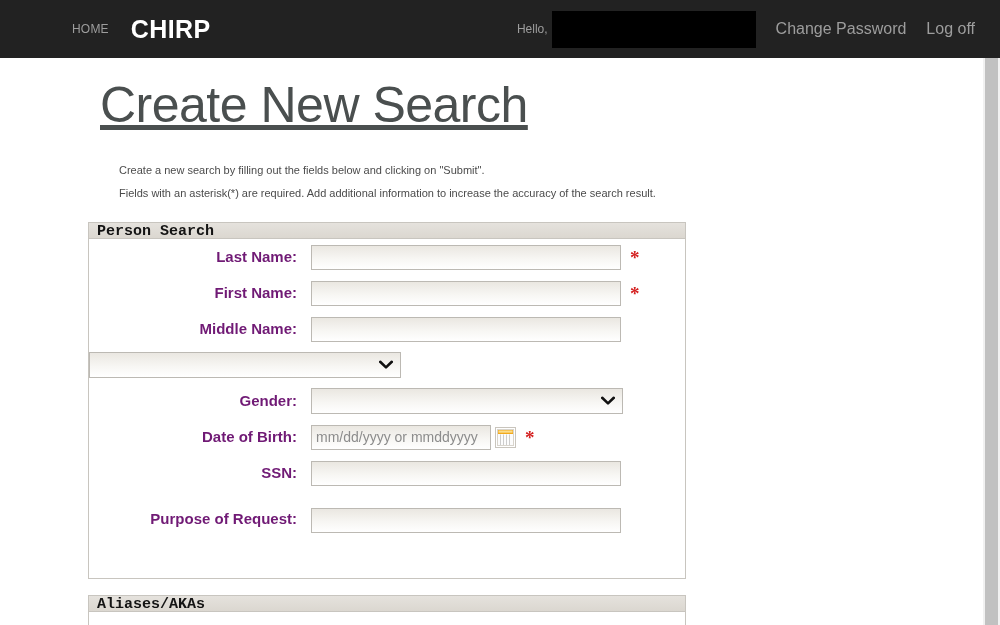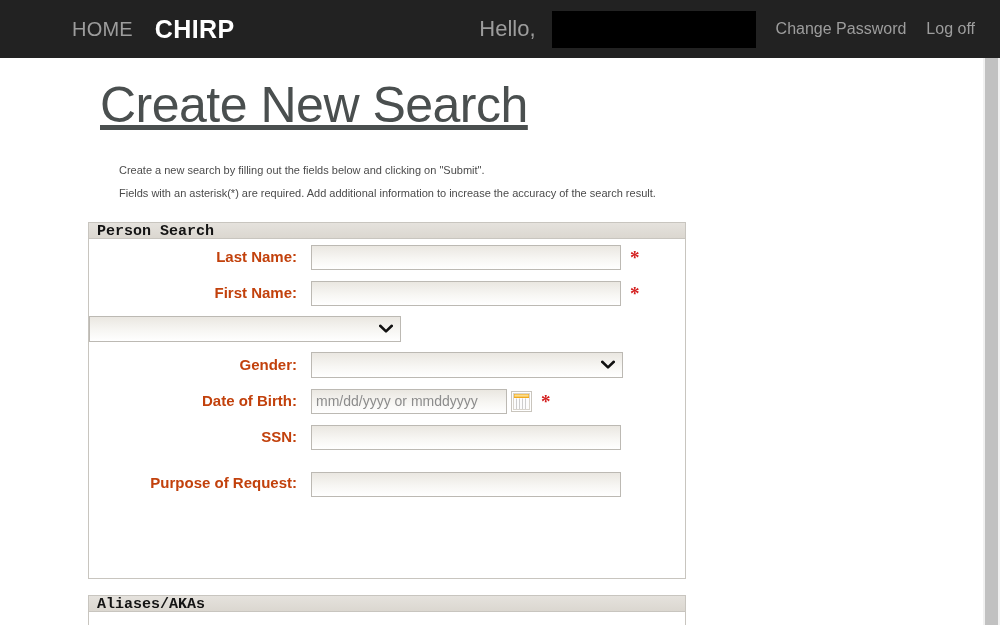--- a/index.html
+++ b/index.html
@@ -28,21 +28,21 @@
     position: absolute;
     left: 72px;
     top: 0;
     height: 58px;
     display: flex;
     align-items: center;
     gap: 22px;
   }
   .nav-home {
     color: #9d9d9d;
-    font-size: 20px;
+    font-size: 12px;
     letter-spacing: 0.2px;
     text-decoration: none;
     white-space: nowrap;
   }
   .nav-brand {
     color: #ffffff;
     font-size: 25px;
     letter-spacing: 0.4px;
     text-decoration: none;
     white-space: nowrap;
@@ -52,23 +52,23 @@
     position: absolute;
     right: 25px;
     top: 0;
     height: 58px;
     display: flex;
     align-items: center;
     gap: 0px;
   }
   .hello-label {
     color: #9d9d9d;
-    font-size: 22px;
-    white-space: nowrap;
-    padding-right: 16px;
+    font-size: 12px;
+    white-space: nowrap;
+    padding-right: 4px;
   }
   .redacted-user {
     display: inline-block;
     width: 204px;
     height: 37px;
     background: #000000;
     vertical-align: middle;
   }
   .nav-link {
     color: #9d9d9d;
@@ -185,21 +185,21 @@
     align-items: flex-start;
     margin-top: 12px;
   }
   .field-label {
     width: 222px;
     text-align: right;
     padding-right: 14px;
     box-sizing: border-box;
     font-size: 15px;
     font-weight: bold;
-    color: #c2410c;
+    color: #701a75;
     line-height: 1.18;
   }
   .form-row.tall .field-label {
     padding-top: 7px;
   }
   .field-control {
     display: flex;
     align-items: center;
   }
   .form-row.tall .field-control {
@@ -216,21 +216,21 @@
     font-size: 14px;
     color: #333;
     padding: 0 4px;
     outline: none;
   }
   input.txt::placeholder {
     color: #8c8c8c;
     opacity: 1;
   }
   input.txt.dob {
-    width: 196px;
+    width: 180px;
   }
 
   select.sel {
     width: 312px;
     height: 26px;
     box-sizing: border-box;
     border: 1px solid #bcb9b3;
     background-color: #f1efeb;
     background-image: linear-gradient(to bottom, #eae7e1 0%, #f7f6f3 55%, #ffffff 100%);
     font-family: "Liberation Sans", sans-serif;
@@ -343,20 +343,27 @@
         </div>
 
         <div class="form-row">
           <div class="field-label">First Name:</div>
           <div class="field-control">
             <input class="txt" type="text" placeholder="" style="">
             <span class="req-star">*</span>
           </div>
         </div>
 
+        <div class="form-row">
+          <div class="field-label">Middle Name:</div>
+          <div class="field-control">
+            <input class="txt" type="text" placeholder="" style="">
+            <span class="req-star"></span>
+          </div>
+        </div>
 
         <div class="form-row">
           <div class="field-control">
             <span class="select-wrap">
               <select class="sel">
                 <option></option>
               </select>
               <span class="select-chevron">
                 <svg width="14" height="10" viewBox="0 0 14 10">
                   <path d="M1.2 1.8 L7 7.4 L12.8 1.8" stroke="#111111" stroke-width="2.6" fill="none" stroke-linecap="round" stroke-linejoin="round"></path>

